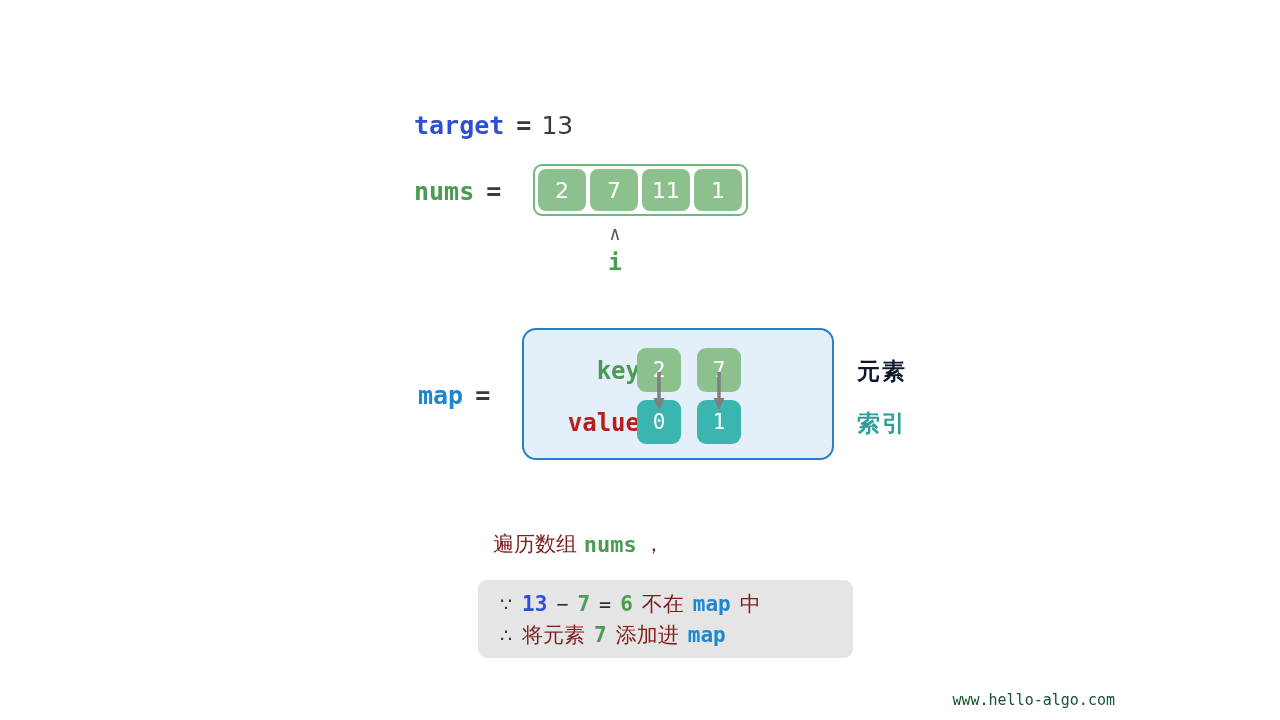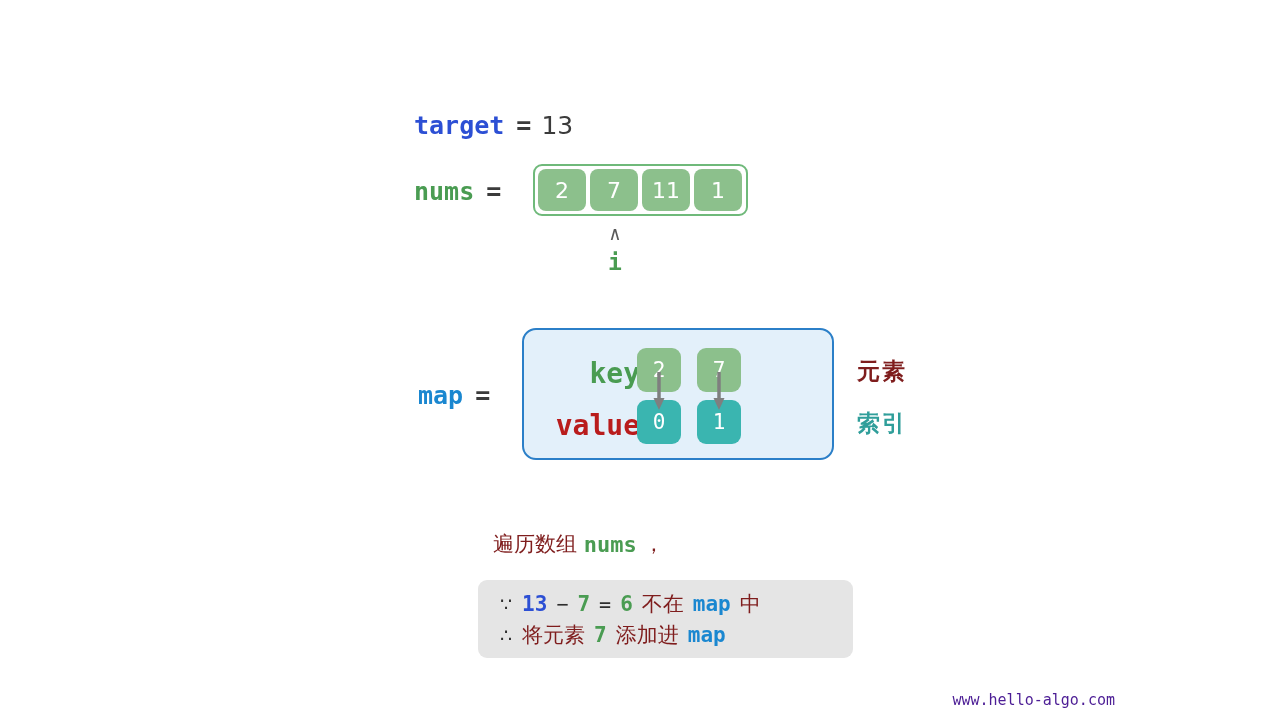--- a/index.html
+++ b/index.html
@@ -149,21 +149,21 @@
   }
   #map-inner {
     position: relative;
     width: 100%;
     height: 100%;
   }
   .map-label {
     position: absolute;
     font-family: "DejaVu Sans Mono", monospace;
     font-weight: bold;
-    font-size: 28px;
+    font-size: 24px;
     text-align: right;
     width: 110px;
     left: 6px;
   }
   #map-label-key {
     color: #4a9c52;
     top: 27px;
   }
   #map-label-value {
     color: #b91c1c;
@@ -198,21 +198,21 @@
   .kv-arrow-1 { left: 188px; }
 
   
   .side-note {
     position: absolute;
     font-family: "DejaVu Sans", sans-serif;
     font-weight: bold;
     font-size: 23px;
     letter-spacing: 2px;
   }
-  #note-element { left: 857px; top: 340px; color: #7f1d1d; }
+  #note-element { left: 857px; top: 340px; color: #0f172a; }
   #note-index   { left: 857px; top: 392px; color: #2f9e9a; }
 
   
   #caption-line {
     left: 493px;
     top: 512px;
     height: 32px;
     display: flex;
     align-items: center;
     white-space: pre;
@@ -289,21 +289,21 @@
     font-family: "DejaVu Sans Mono", monospace;
     font-weight: bold;
     font-size: 23px;
     letter-spacing: 1px;
   }
 
   
   #watermark {
     right: 20px;
     top: 675px;
-    color: #4c1d95;
+    color: #14532d;
     font-family: "DejaVu Sans Mono", monospace;
     font-size: 15px;
   }
 </style>
 </head>
 <body>
 
 <div class="stage">
 
   <div class="abs" id="target-row">

